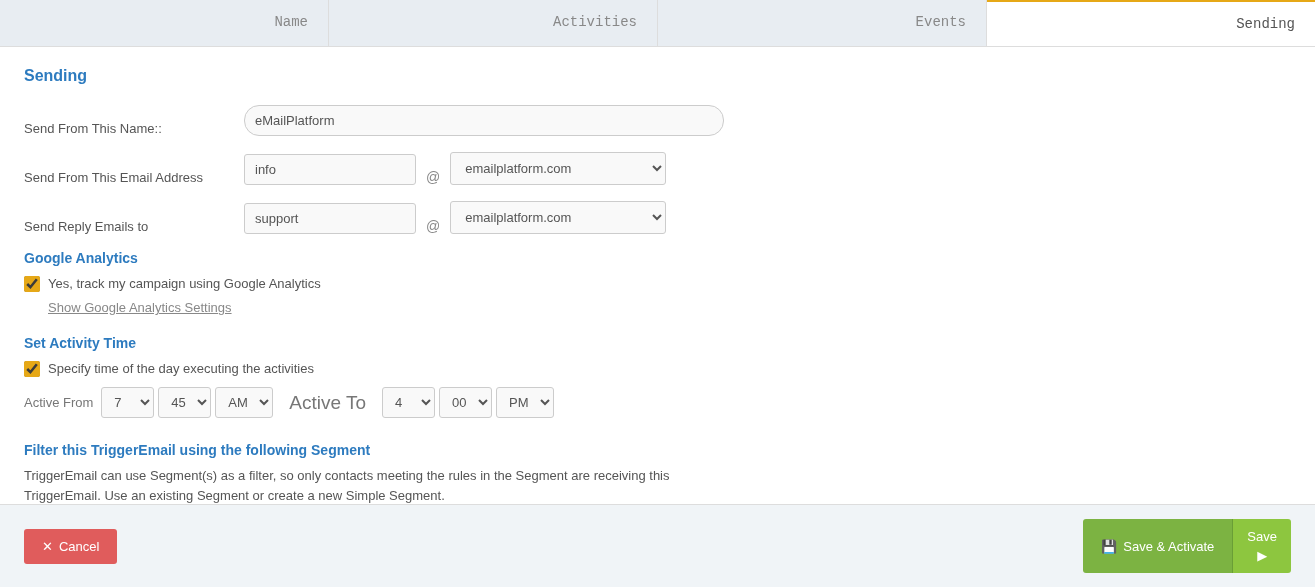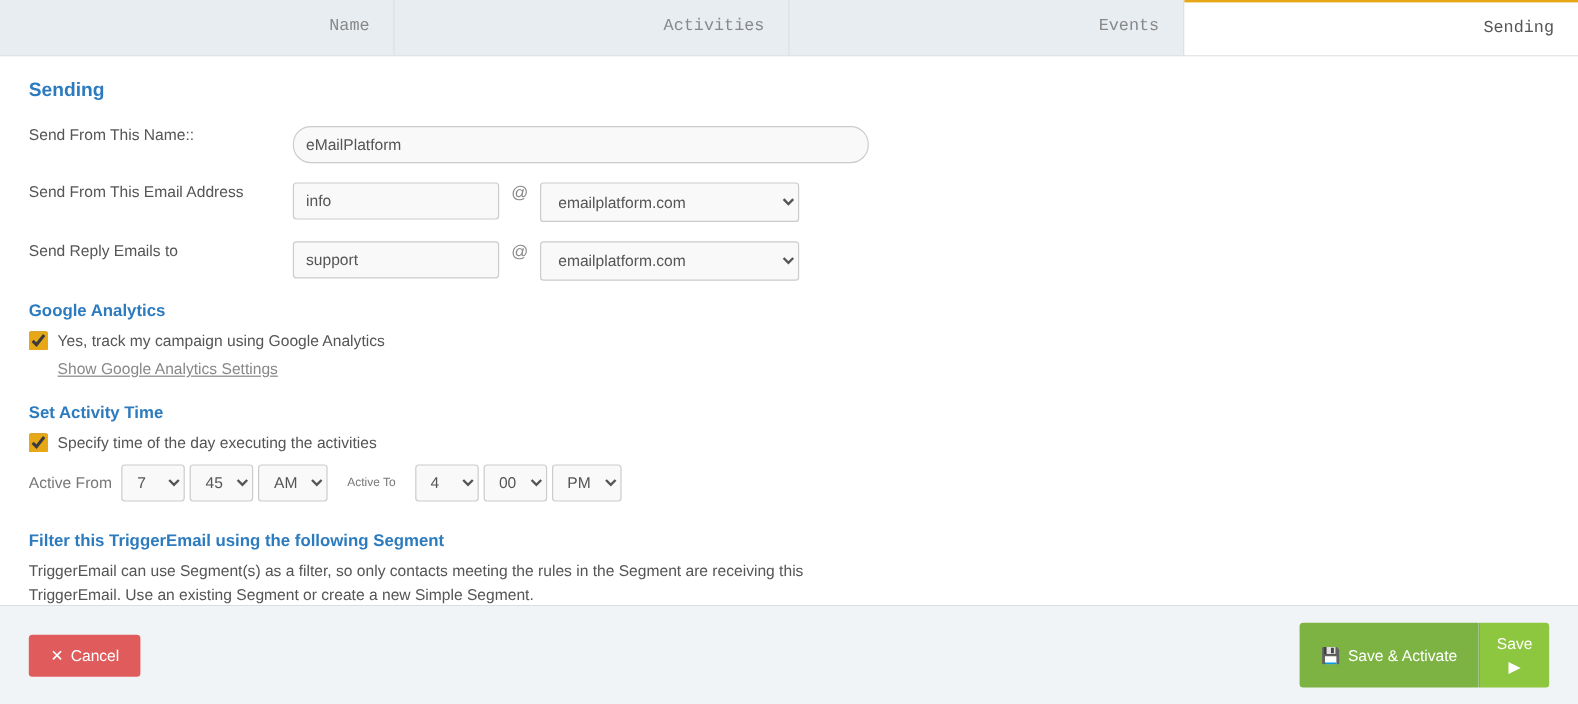--- a/index.html
+++ b/index.html
@@ -38,21 +38,21 @@
 
     .section-title {
       font-size: 16px;
       color: #2d7bbf;
       font-weight: bold;
       margin-bottom: 20px;
     }
 
     .form-row {
       display: flex;
-      align-items: flex-start;
+      align-items: flex-end;
       margin-bottom: 16px;
     }
     .form-label {
       width: 220px;
       color: #555;
       font-size: 13px;
     }
     .form-input {
       padding: 7px 10px;
       border: 1px solid #ccc;
@@ -124,21 +124,21 @@
       border: 1px solid #ccc;
       border-radius: 3px;
       font-size: 13px;
       color: #555;
       background: #f9f9f9;
       margin-right: 4px;
     }
     .time-to-label {
       margin: 0 16px 0 12px;
       color: #777;
-      font-size: 10px;
+      font-size: 19px;
     }
 
     .filter-section {
       margin-top: 24px;
     }
     .filter-title {
       font-size: 14px;
       color: #2d7bbf;
       font-weight: bold;
       margin-bottom: 8px;

